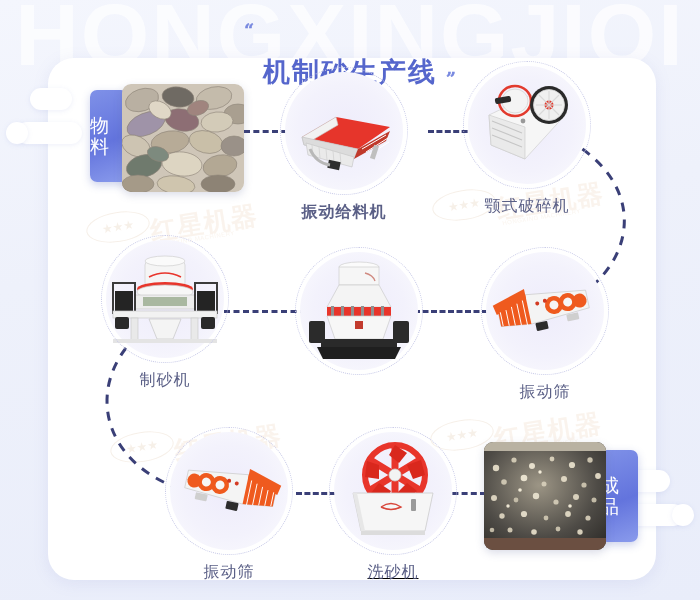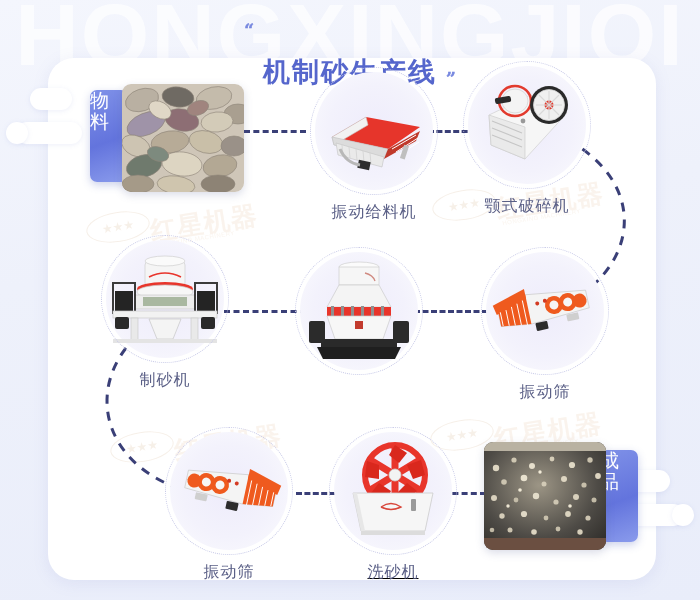--- a/index.html
+++ b/index.html
@@ -141,21 +141,21 @@
   }
   .tag {
     position: absolute;
     width: 38px; height: 92px;
     border-radius: 7px;
     background: linear-gradient(160deg, #7f91e8 0%, #6374dd 55%, #8a9bec 100%);
     color: #fff;
     font-size: 19px;
     letter-spacing: 2px;
     display: flex; flex-direction: column;
-    align-items: center; justify-content: flex-start;
+    align-items: center; justify-content: center;
     line-height: 1.12;
     box-shadow: 0 3px 8px rgba(90,105,190,.3);
     z-index: 6;
   }
 
   
   .dash-h {
     position: absolute;
     height: 0;
     border-top: 3px dashed #3a3f77;
@@ -255,21 +255,21 @@
       <ellipse cx="16" cy="100" rx="16" ry="9" fill="#a59a88"></ellipse>
       <ellipse cx="54" cy="101" rx="19" ry="9" fill="#cfc5ae" transform="rotate(7 54 101)"></ellipse>
       <ellipse cx="96" cy="100" rx="17" ry="9" fill="#8d8375"></ellipse>
       <ellipse cx="38" cy="26" rx="12" ry="8" fill="#e0d7c6" transform="rotate(30 38 26)"></ellipse>
       <ellipse cx="76" cy="24" rx="11" ry="7" fill="#a0847e" transform="rotate(-20 76 24)"></ellipse>
       <ellipse cx="36" cy="70" rx="11" ry="7" fill="#7d8a7e" transform="rotate(18 36 70)"></ellipse>
     </g>
   </svg>
 </div>
 
-<div class="node" style="left:315px; top:72px;">
+<div class="node" style="left:285px; top:72px;font-weight:bold;">
   <div class="halo">
     <svg class="art" viewBox="0 0 112 112">
       <g>
         <polygon points="14,62 48,42 102,52 70,74" fill="#e6352b"></polygon>
         <polygon points="14,62 48,42 50,50 16,70" fill="#f2f2f2" stroke="#c8c8c8" stroke-width=".6"></polygon>
         <polygon points="14,62 16,70 66,84 70,74" fill="#dcdcdc" stroke="#bdbdbd" stroke-width=".6"></polygon>
         <polygon points="70,74 66,84 98,66 102,56" fill="#c0392b"></polygon>
         <g stroke="#ffffff" stroke-width="1">
           <line x1="74" y1="74" x2="98" y2="60"></line>
             <line x1="78" y1="77" x2="100" y2="63"></line>

